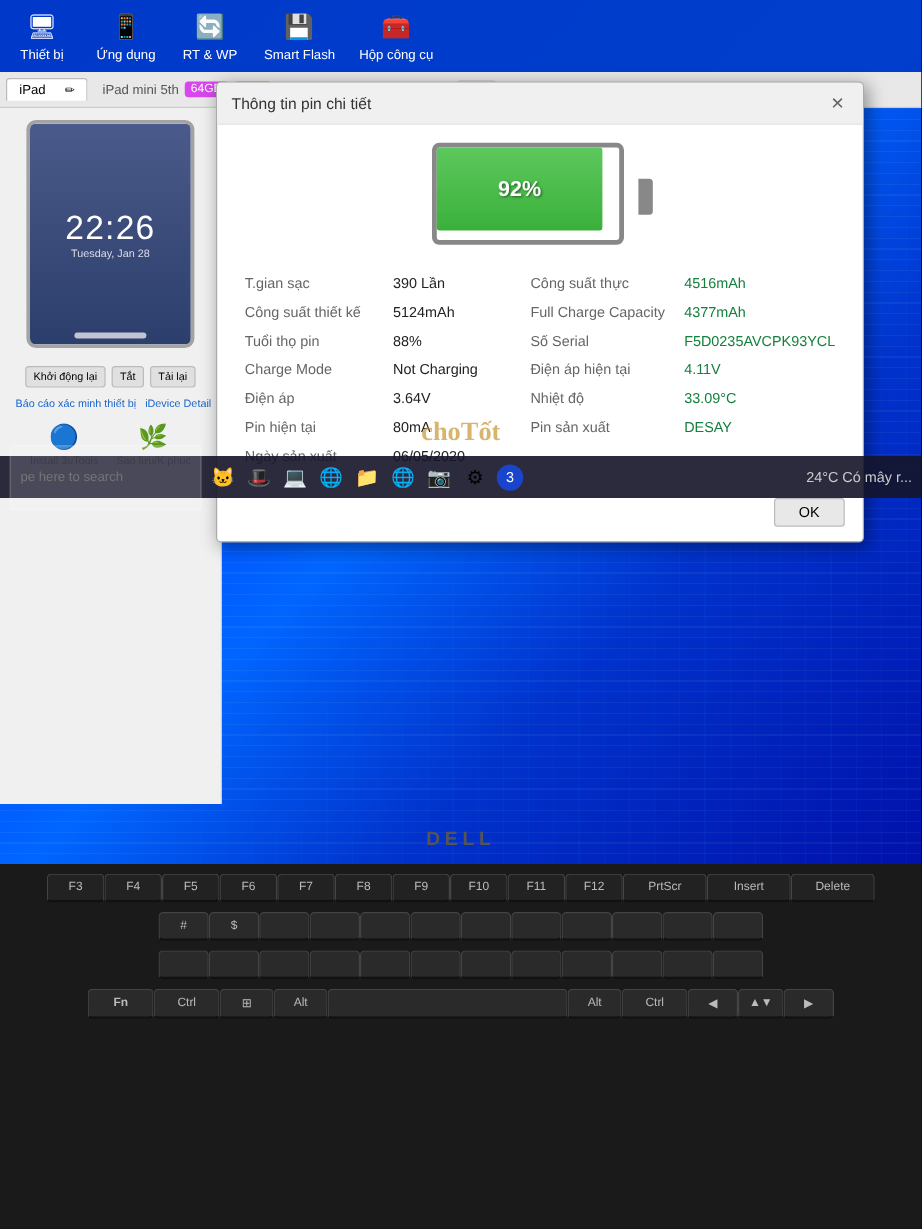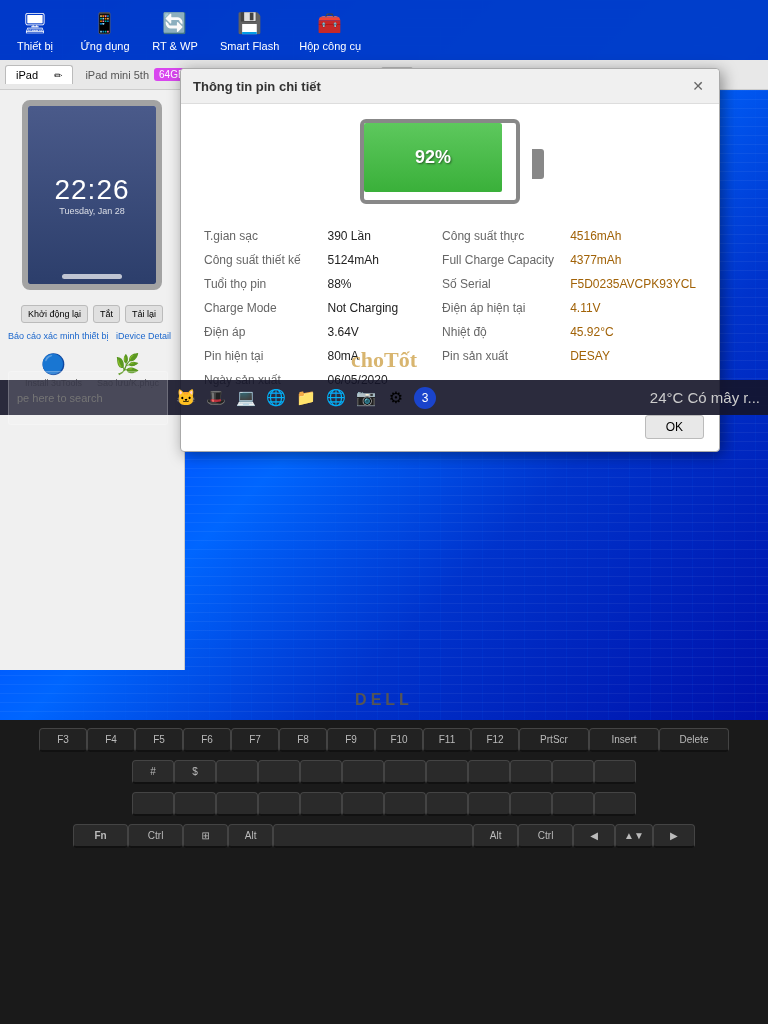--- a/index.html
+++ b/index.html
@@ -95,21 +95,21 @@
       background: #f0f0f0;
       border-right: 1px solid #ccc;
     }
 
     .ipad-screen {
       width: 140px;
       height: 190px;
       margin: 10px auto;
       background: #2c3e6b;
       border-radius: 8px;
-      border: 6px solid #a3a3a3;
+      border: 3px solid #a3a3a3;
       overflow: hidden;
       position: relative;
     }
 
     .ipad-screen-content {
       width: 100%;
       height: 100%;
       background: linear-gradient(180deg, #4a5a8a 0%, #2c3e6b 100%);
       display: flex;
       flex-direction: column;
@@ -142,21 +142,21 @@
       border-radius: 3px;
       padding: 3px 6px;
       font-size: 9px;
       cursor: pointer;
     }
 
     .ipad-bottom-text {
       font-size: 9px;
       color: #555;
       padding: 3px 8px;
-      text-align: left;
+      text-align: right;
     }
 
     .ipad-bottom-icons {
       display: flex;
       gap: 15px;
       padding: 8px;
       justify-content: center;
     }
 
     .ipad-bottom-icon {
@@ -186,21 +186,21 @@
       padding: 8px 12px;
       display: flex;
       justify-content: space-between;
       align-items: center;
       border-bottom: 1px solid #ddd;
       border-radius: 4px 4px 0 0;
     }
 
     .dialog-title {
       font-size: 13px;
-      font-weight: 700;
+      font-weight: 400;
       color: #333;
     }
 
     .dialog-close {
       cursor: pointer;
       font-size: 14px;
       color: #666;
       width: 18px;
       height: 18px;
       display: flex;
@@ -287,21 +287,21 @@
       color: #222;
       font-weight: 500;
       width: 25%;
     }
     .info-table tr td:nth-child(3) {
       color: #666;
       width: 25%;
       white-space: nowrap;
     }
     .info-table tr td:nth-child(4) {
-      color: #a16207;
+      color: #15803d;
       font-weight: 500;
       width: 25%;
     }
 
     .dialog-footer {
       display: flex;
       justify-content: flex-end;
       padding: 8px 15px 12px;
       align-items: flex-end;
     }
@@ -401,21 +401,21 @@
       justify-content: center;
       font-size: 16px;
       cursor: pointer;
     }
 
     .win-taskbar-right {
       margin-left: auto;
       display: flex;
       align-items: center;
       gap: 8px;
-      font-size: 15px;
+      font-size: 12px;
       color: #ccc;
       text-align: center;
     }
 
     
     .keyboard-area {
       position: absolute;
       bottom: 0;
       left: 0;
       width: 768px;
@@ -592,21 +592,21 @@
             <tr>
       <td>Charge Mode</td>
       <td>Not Charging</td>
       <td>Điện áp hiện tại</td>
       <td>4.11V</td>
     </tr>
             <tr>
       <td>Điện áp</td>
       <td>3.64V</td>
       <td>Nhiệt độ</td>
-      <td>45.92°C</td>
+      <td>33.09°C</td>
     </tr>
             <tr>
       <td>Pin hiện tại</td>
       <td>80mA</td>
       <td>Pin sản xuất</td>
       <td>DESAY</td>
     </tr>
             <tr>
       <td>Ngày sản xuất</td>
       <td>06/05/2020</td>

